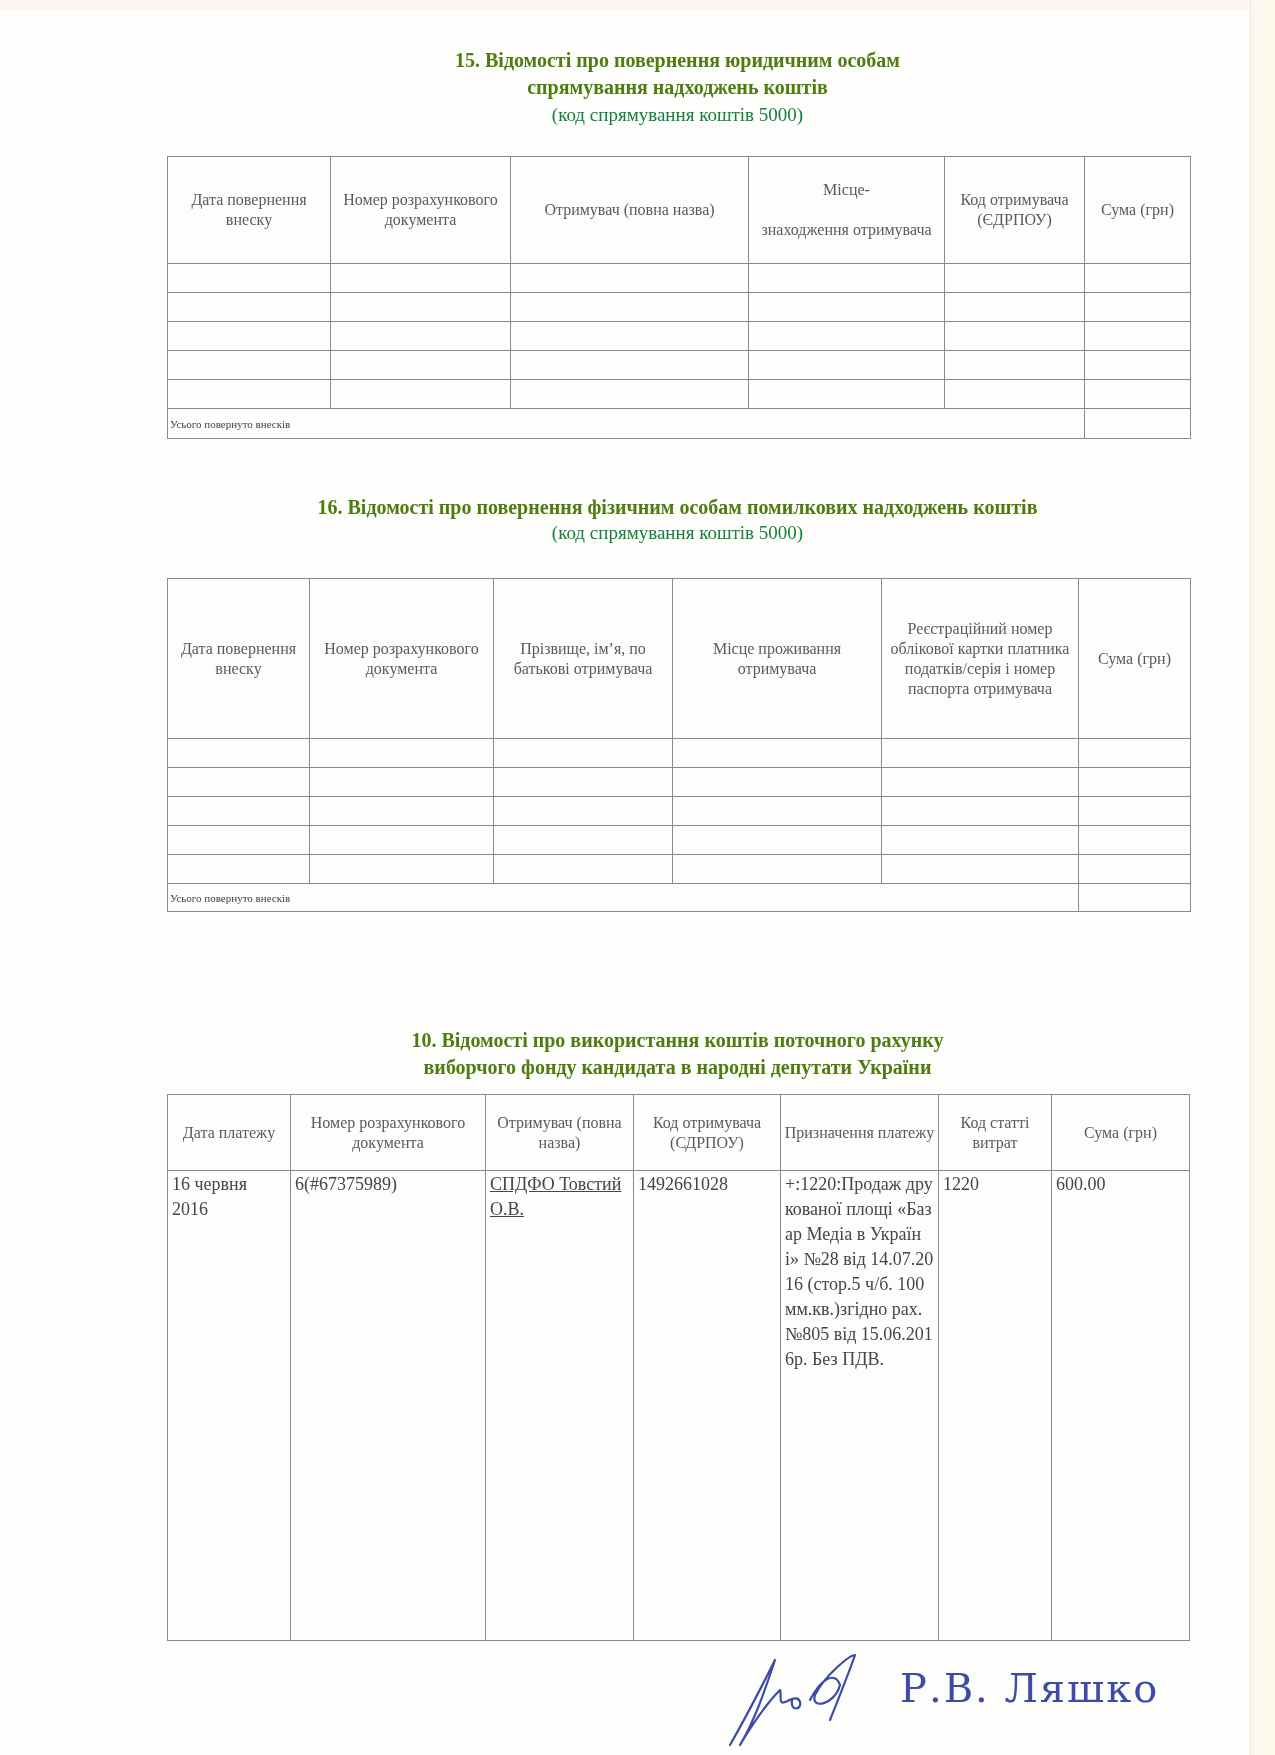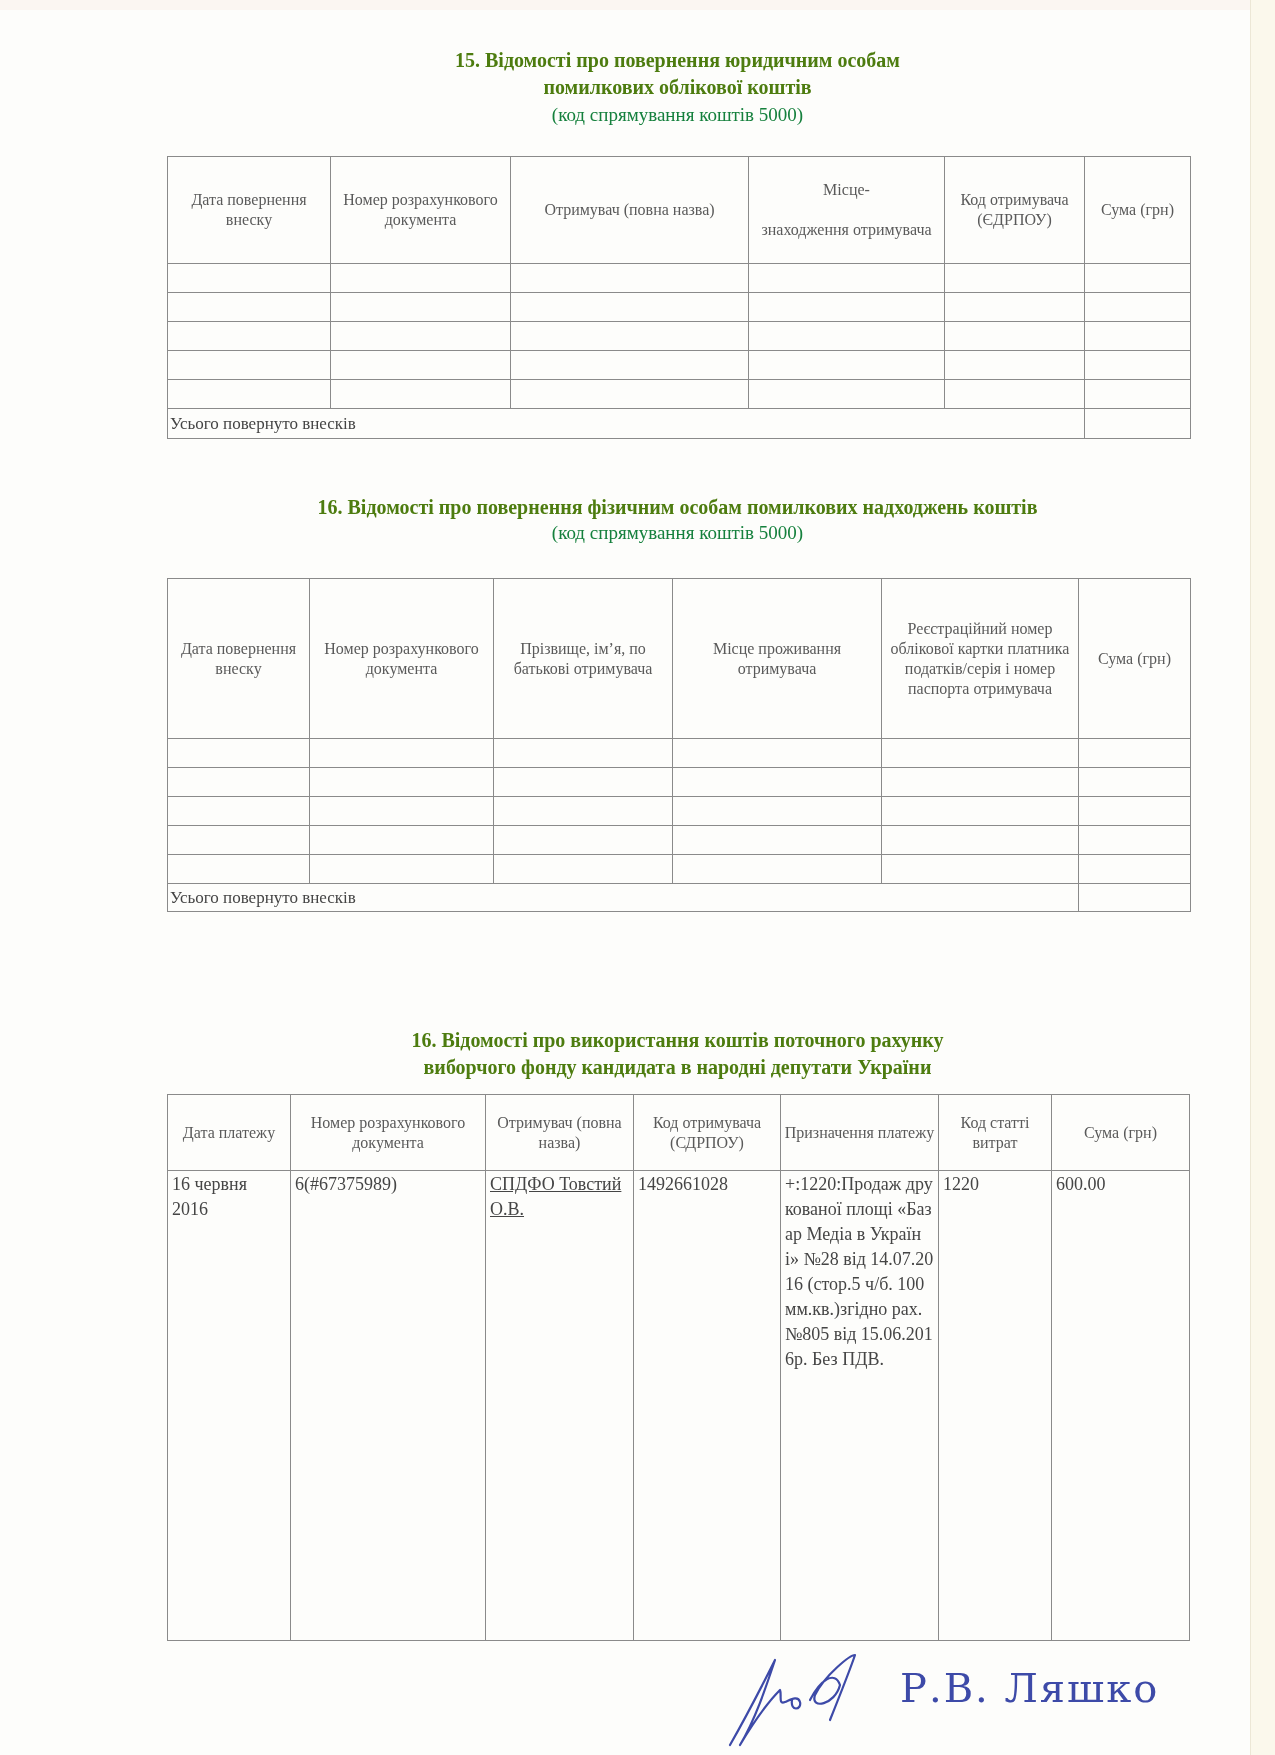--- a/index.html
+++ b/index.html
@@ -26,21 +26,21 @@
 
   table.doc {
     position: absolute; border-collapse: collapse; table-layout: fixed;
     font-size: 16px; line-height: 20px; color: #555;
   }
   table.doc td, table.doc th {
     border: 1px solid #8a8a8a; padding: 0 3px; vertical-align: middle;
     text-align: center; font-weight: normal; overflow: hidden;
   }
   table.doc th { color: #5a5a5a; }
-  table.doc td.total { text-align: left; font-size: 17px; color: #444; padding-left: 2px; margin-left: 8px; }
+  table.doc td.total { text-align: left; font-size: 11px; color: #444; padding-left: 2px; margin-left: 8px; }
   table.doc tr.empty td { height: 28px; }
 
   
   table.t17 td.data { vertical-align: top; text-align: left; font-size: 18px; line-height: 25px; color: #454545; padding: 1px 4px; word-break: break-all; }
 
   .signature {
     position: absolute; left: 710px; top: 1650px; width: 460px; height: 100px;
   }
   .sig-text {
     position: absolute; left: 900px; top: 1665px;
@@ -48,21 +48,21 @@
     font-size: 40px; color: #3d4aa8; letter-spacing: 2px;
   }
 </style>
 </head>
 <body>
 
 <div class="edge-top"></div>
 <div class="edge-right"></div>
 
 <div class="sec-title" style="top:48px;">15. Відомості про повернення юридичним особам</div>
-<div class="sec-title" style="top:75px;">помилкових облікової коштів</div>
+<div class="sec-title" style="top:75px;">спрямування надходжень коштів</div>
 <div class="sec-sub" style="top:104px;">(код спрямування коштів 5000)</div>
 
 <table class="doc t15" style="left:167px; top:156px; width:1023px;">
   <colgroup>
     <col style="width:163px">
       <col style="width:180px">
       <col style="width:238px">
       <col style="width:196px">
       <col style="width:140px">
       <col style="width:106px">
@@ -186,21 +186,21 @@
         <td></td>
         <td></td>
       </tr>
   <tr style="height:28px">
     <td class="total" colspan="5">Усього повернуто внесків</td>
     <td></td>
   </tr>
 </tbody>
   </table>
 
-<div class="sec-title" style="top:1028px;">16. Відомості про використання коштів поточного рахунку</div>
+<div class="sec-title" style="top:1028px;">10. Відомості про використання коштів поточного рахунку</div>
 <div class="sec-title" style="top:1055px;">виборчого фонду кандидата в народні депутати України</div>
 
 <table class="doc t17" style="left:167px; top:1094px; width:1022px;">
   <colgroup>
     <col style="width:123px">
       <col style="width:195px">
       <col style="width:148px">
       <col style="width:147px">
       <col style="width:158px">
       <col style="width:113px">

